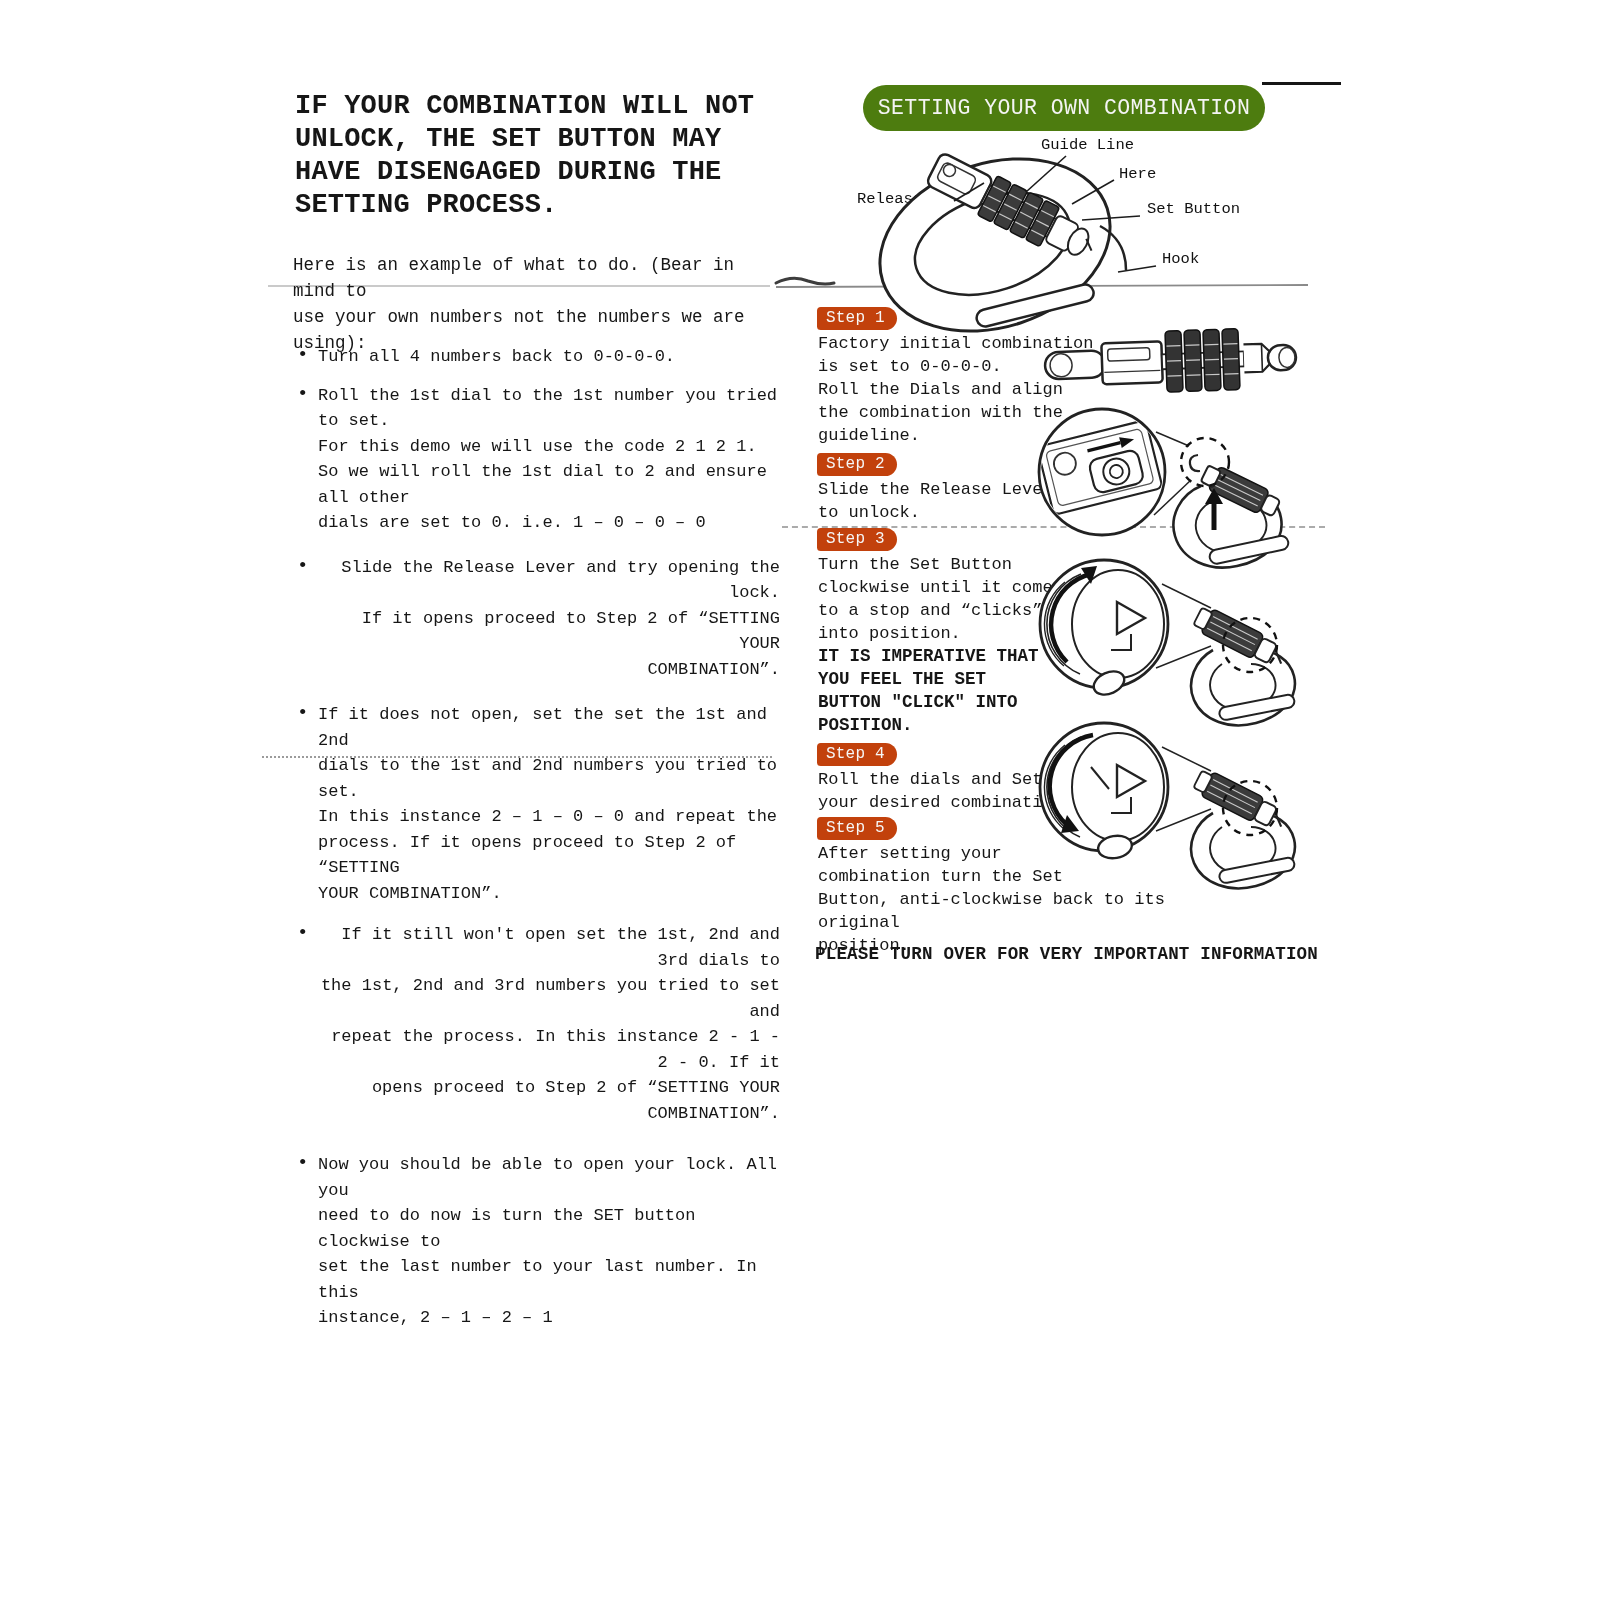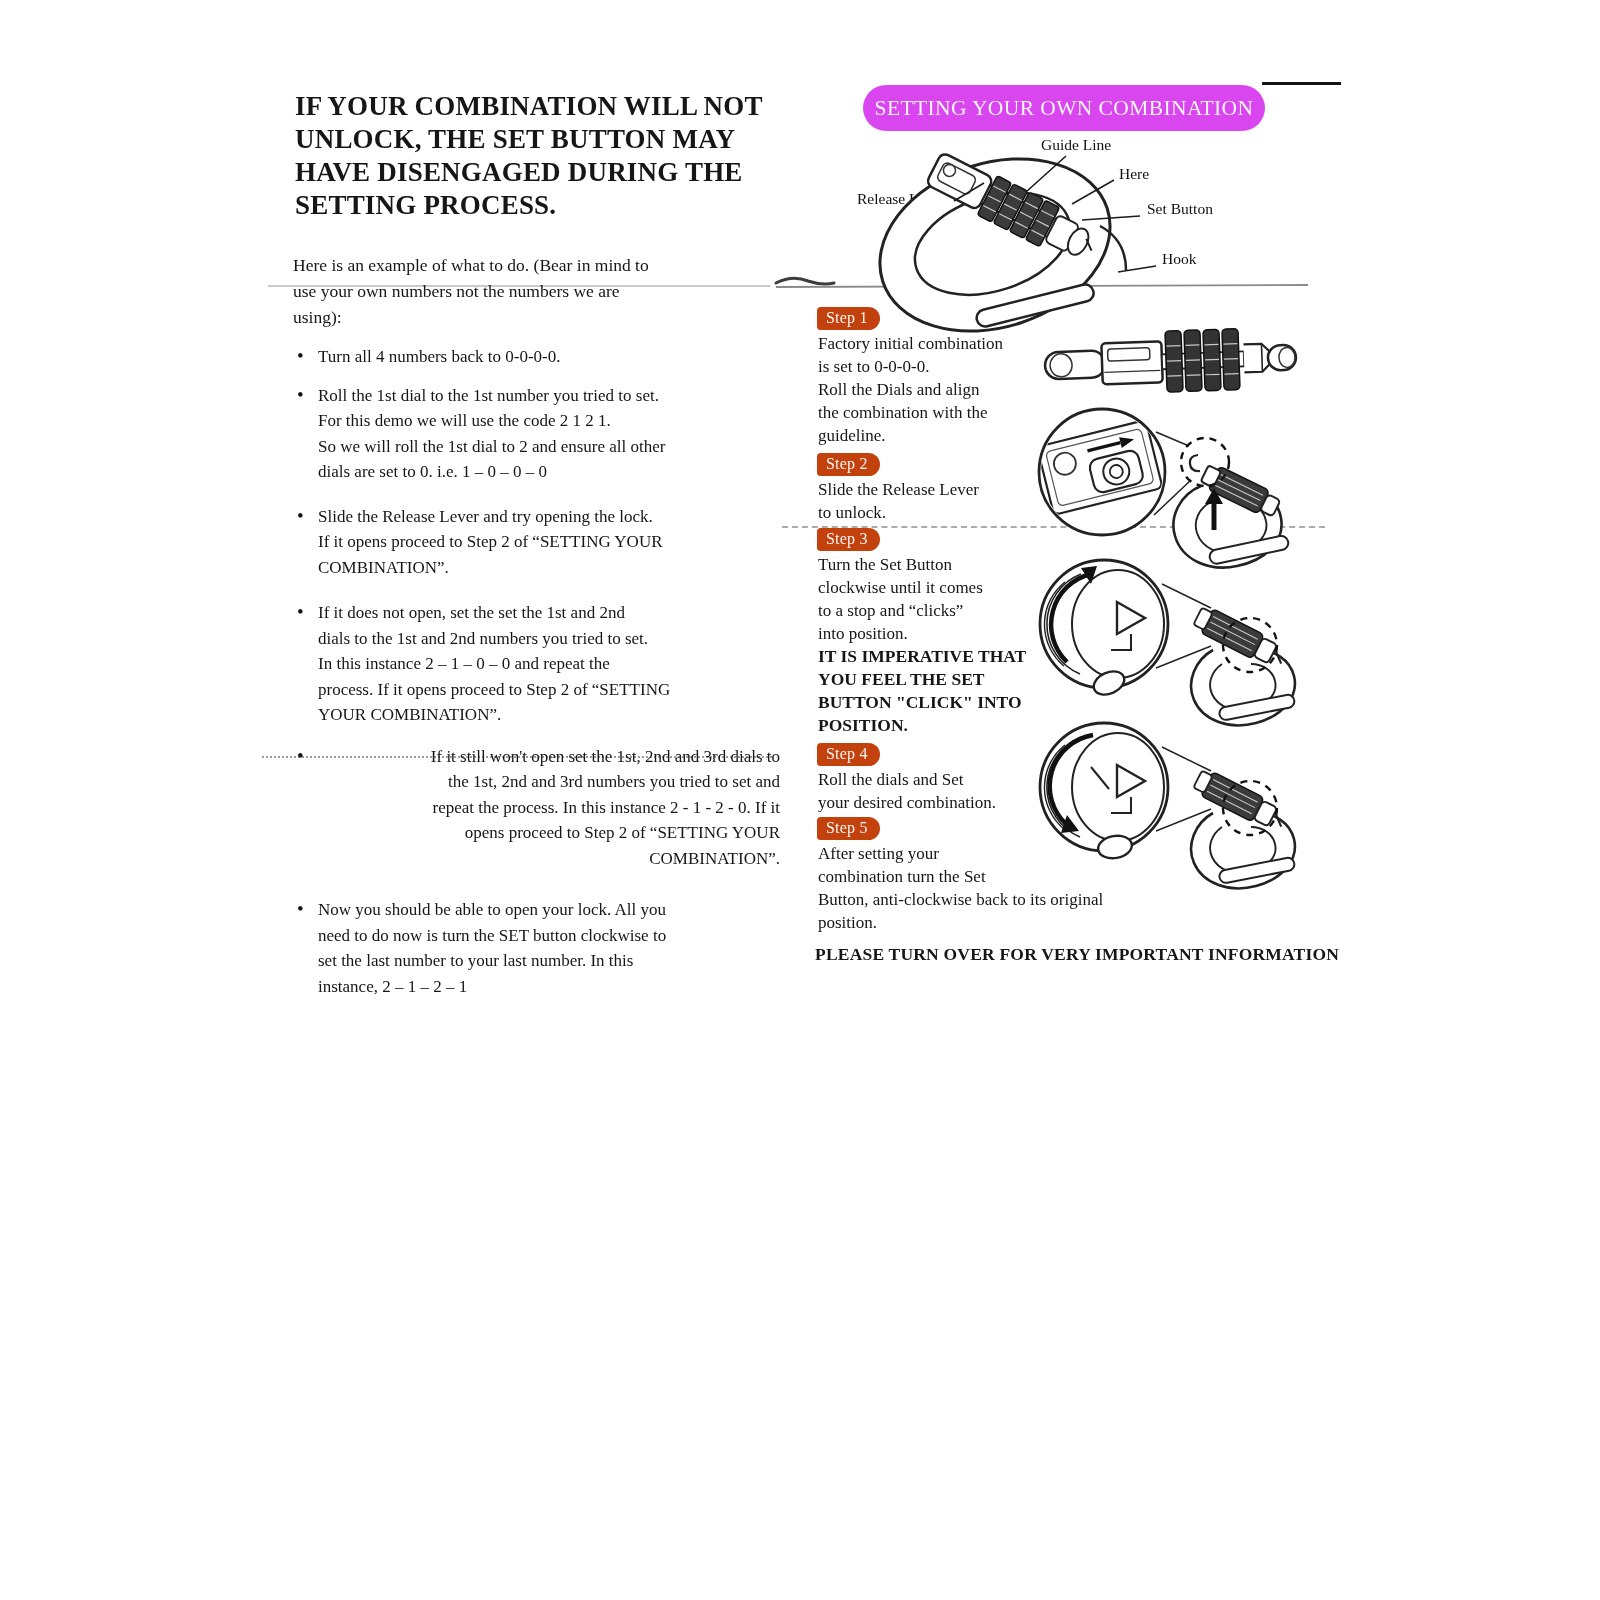--- a/index.html
+++ b/index.html
@@ -1,38 +1,38 @@
 <!DOCTYPE html>
 <html><head>
 <meta charset="utf-8">
 <style>
   html,body{margin:0;padding:0;background:#ffffff;}
   .page{
     position:relative;width:1341px;height:1600px;background:#ffffff;
-    font-family:Liberation Serif, serif;color:#161616;overflow:hidden;
+    font-family:Liberation Mono, monospace;color:#161616;overflow:hidden;
   }
   .abs{position:absolute;}
   .ml{white-space:pre-line;}
   
   .headline{
     left:295px;top:90px;width:480px;font-size:27px;font-weight:bold;
     line-height:33px;letter-spacing:.2px;margin:0;
   }
   .intro{left:293px;top:252px;width:480px;font-size:17.5px;line-height:26px;margin:0;}
   .bullets{left:295px;top:344px;width:485px;margin:0;padding:0;list-style:none;}
   .bullets li{position:relative;padding-left:23px;font-size:17px;line-height:25.5px;}
   .bullets li::before{content:"•";position:absolute;left:2px;top:-1px;font-size:19px;}
   .bullets li + li.g1{margin-top:13px;}
-  .bullets li + li.g2{margin-top:19px;}
+  .bullets li + li.g2{margin-top:19px;text-align:right;}
   .bullets li + li.g3{margin-top:20px;}
   .bullets li + li.g4{margin-top:16px;text-align:right;}
   .bullets li + li.g5{margin-top:26px;}
   
   .banner{
-    left:863px;top:85px;width:402px;height:46px;background:#d946ef;color:#f4f4f4;
+    left:863px;top:85px;width:402px;height:46px;background:#4d7c0f;color:#f4f4f4;
     border-radius:23px;text-align:center;line-height:46px;font-size:21.5px;letter-spacing:.4px;
   }
   .diagram-label{font-size:15.5px;color:#111;}
   .step-block{left:818px;width:365px;}
   .step-badge{
     display:inline-block;background:#c2410c;color:#f6f6f6;font-size:16px;
     line-height:22px;padding:0 12px 1px 9px;border-radius:4px 12px 12px 4px;
     margin:0 0 2px -1px;letter-spacing:.2px;
   }
   .step-text{font-size:17px;line-height:23px;}

